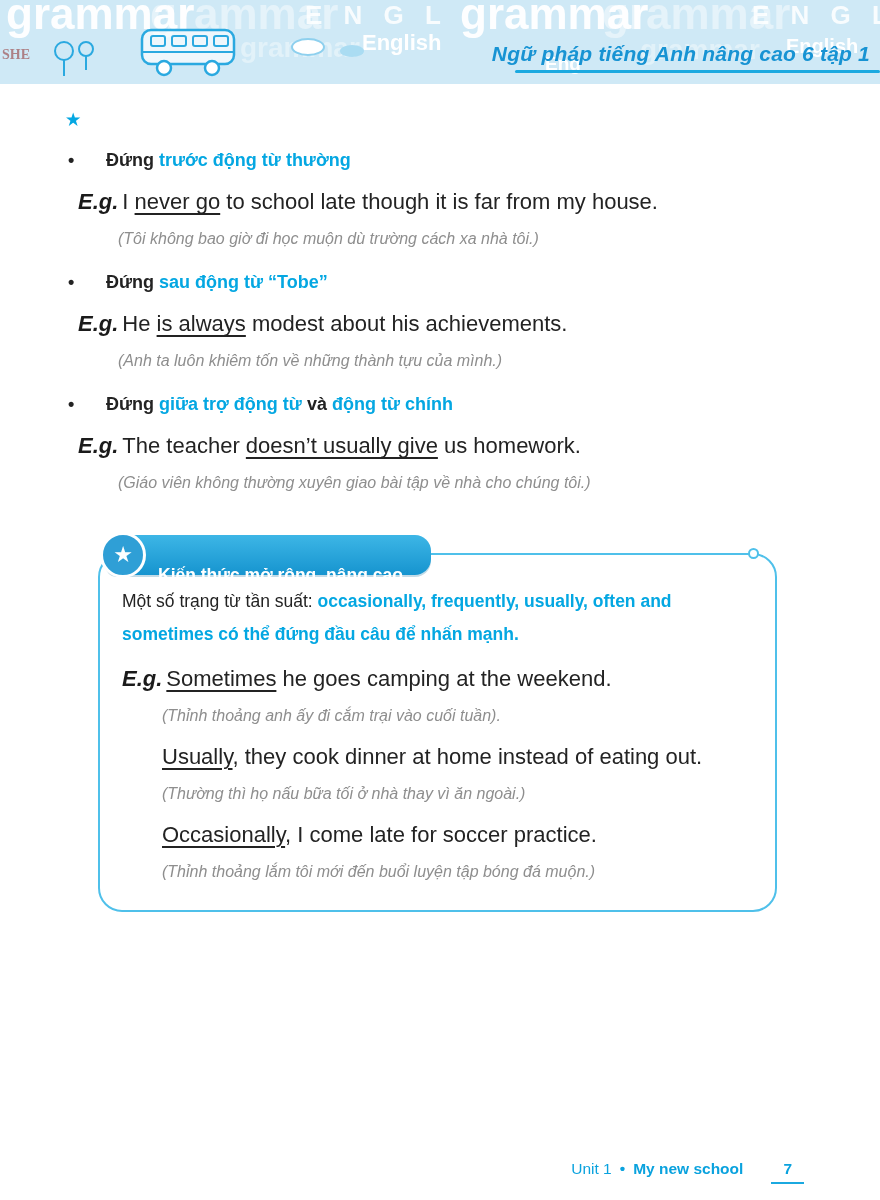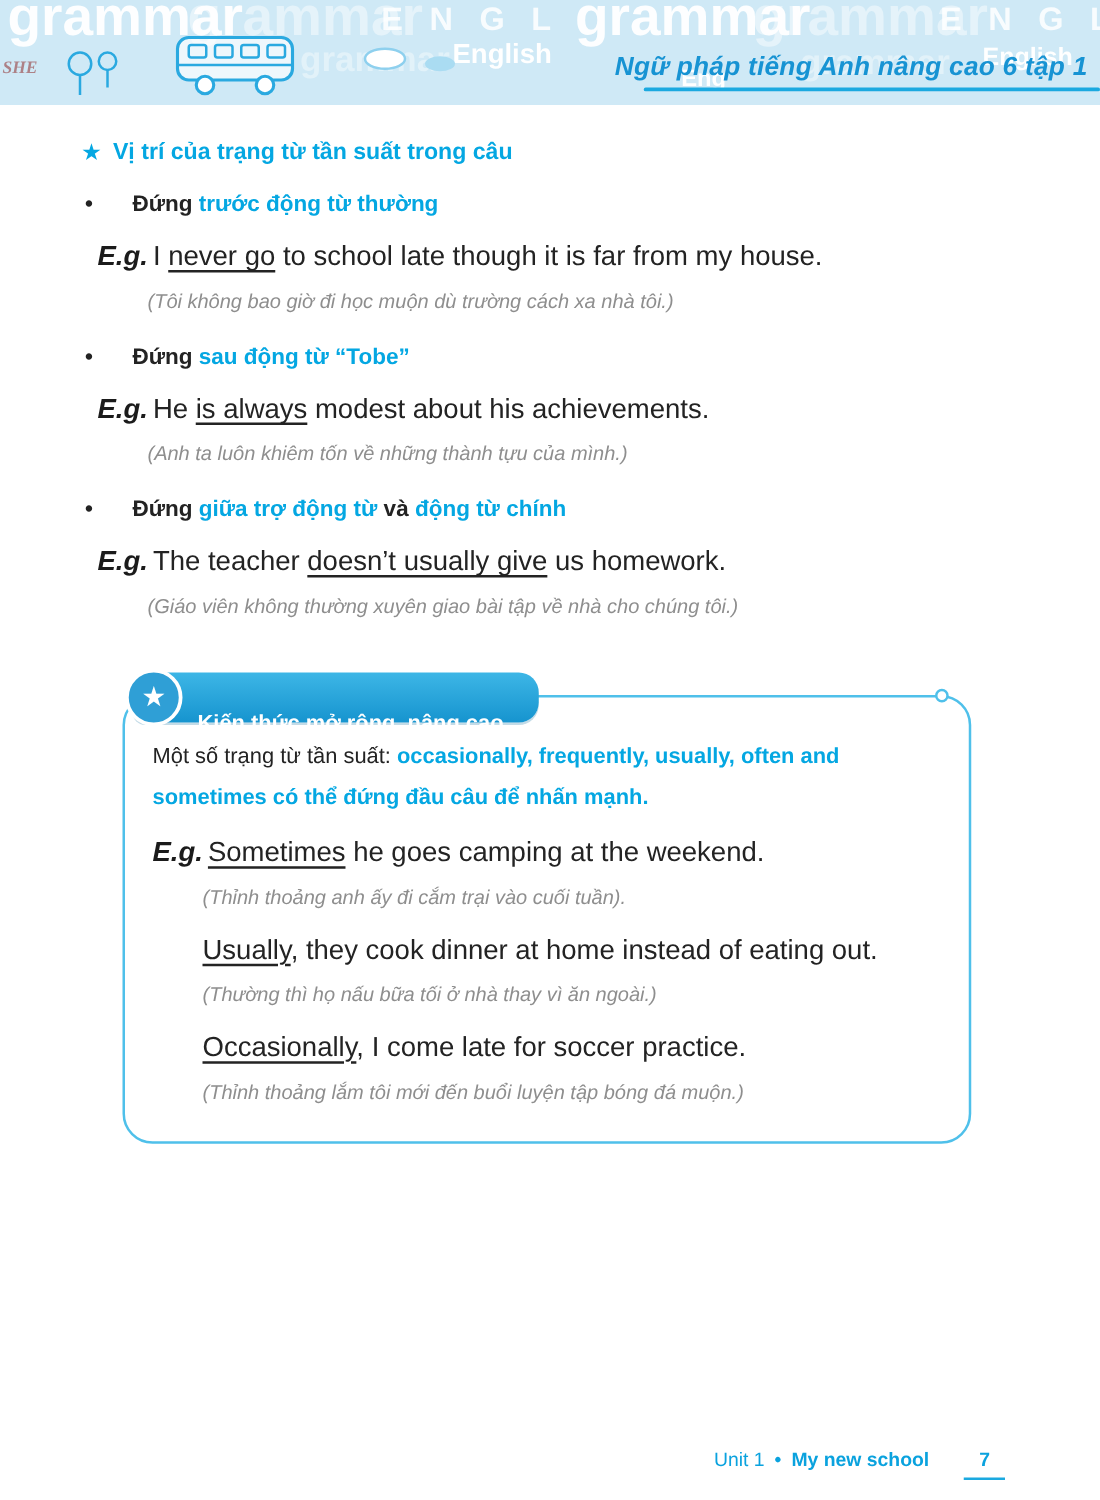--- a/index.html
+++ b/index.html
@@ -79,21 +79,21 @@
     <span class="wm wm-faded" style="left:150px; top:-8px;">grammar</span>
     <span class="wm wm-spaced" style="left:305px; top:2px;">E N G L</span>
     <span class="wm wm-big" style="left:460px; top:-8px;">grammar</span>
     <span class="wm wm-faded" style="left:602px; top:-8px;">grammar</span>
     <span class="wm wm-spaced" style="left:752px; top:2px;">E N G L</span>
     <span class="wm wm-mid" style="left:240px; top:34px;">grammar</span>
     <span class="wm wm-eng" style="left:362px; top:32px;">English</span>
     <span class="wm wm-mid" style="left:640px; top:36px;">grammar</span>
     <span class="wm wm-eng" style="left:786px; top:36px; font-size:20px;">English</span>
     <span class="wm wm-eng" style="left:545px; top:54px; font-size:19px;">Eng</span>
-    <span class="wm wm-red" style="left:2px;   top:48px;font-style:italic;">SHE</span>
+    <span class="wm wm-red" style="left:2px;   top:48px;">SHE</span>
 
     <svg class="band-icon" style="left:52px; top:38px;" width="50" height="42" viewBox="0 0 50 42">
       <circle cx="12" cy="13" r="9" fill="none" stroke="#2aa9e0" stroke-width="2"></circle>
       <line x1="12" y1="22" x2="12" y2="38" stroke="#2aa9e0" stroke-width="2"></line>
       <circle cx="34" cy="11" r="7" fill="none" stroke="#2aa9e0" stroke-width="2"></circle>
       <line x1="34" y1="18" x2="34" y2="32" stroke="#2aa9e0" stroke-width="2"></line>
     </svg>
 
     <svg class="band-icon" style="left:138px; top:24px;" width="104" height="54" viewBox="0 0 104 54">
       <rect x="4" y="6" width="92" height="34" rx="9" fill="rgba(255,255,255,.65)" stroke="#2aa9e0" stroke-width="2.5"></rect>
@@ -112,21 +112,20 @@
     </svg>
 
     <span class="book-title">Ngữ pháp tiếng Anh nâng cao 6 tập 1</span>
   </div>
   <div class="header-underline"></div>
 
   <div class="content">
 
     <div class="section-title">
       <span class="star">★</span>
-      <span>Vị trí của trạng từ tần suất trong câu</span>
     </div>
 
     <div>
       <div class="bullet-row">
         <span class="dot">•</span>
         <span><span>Đứng </span><span class="hl">trước động từ thường</span></span>
       </div>
       <div class="eg-row">
         <span class="eg">E.g.</span>
         <span class="ex"><span>I </span><span class="ul">never go</span><span> to school late though it is far from my house.</span></span>

